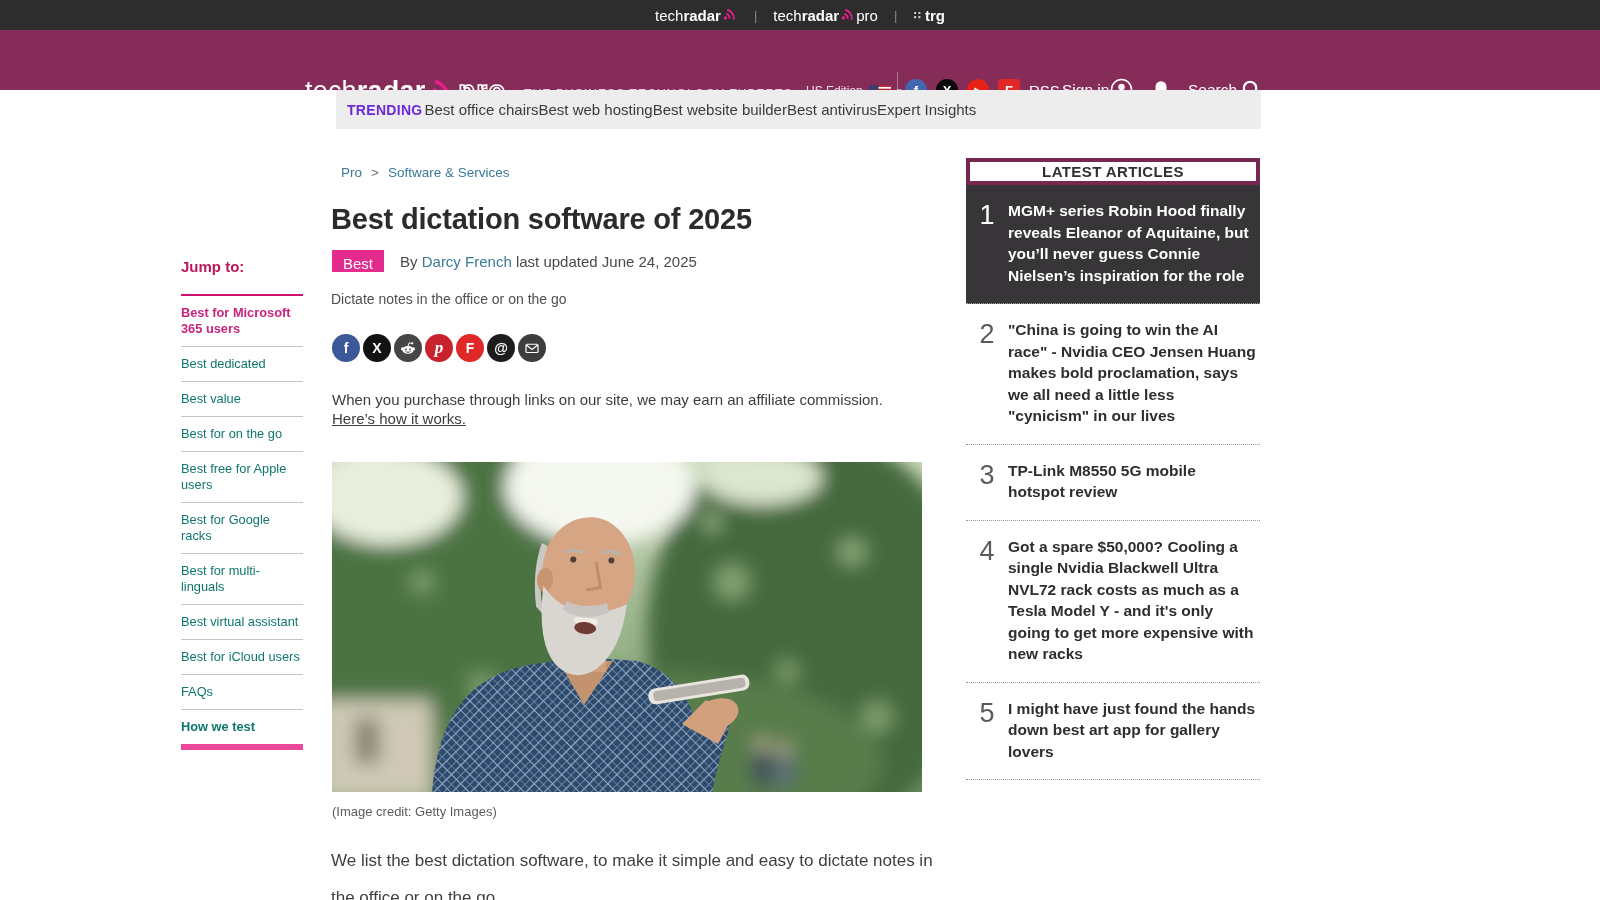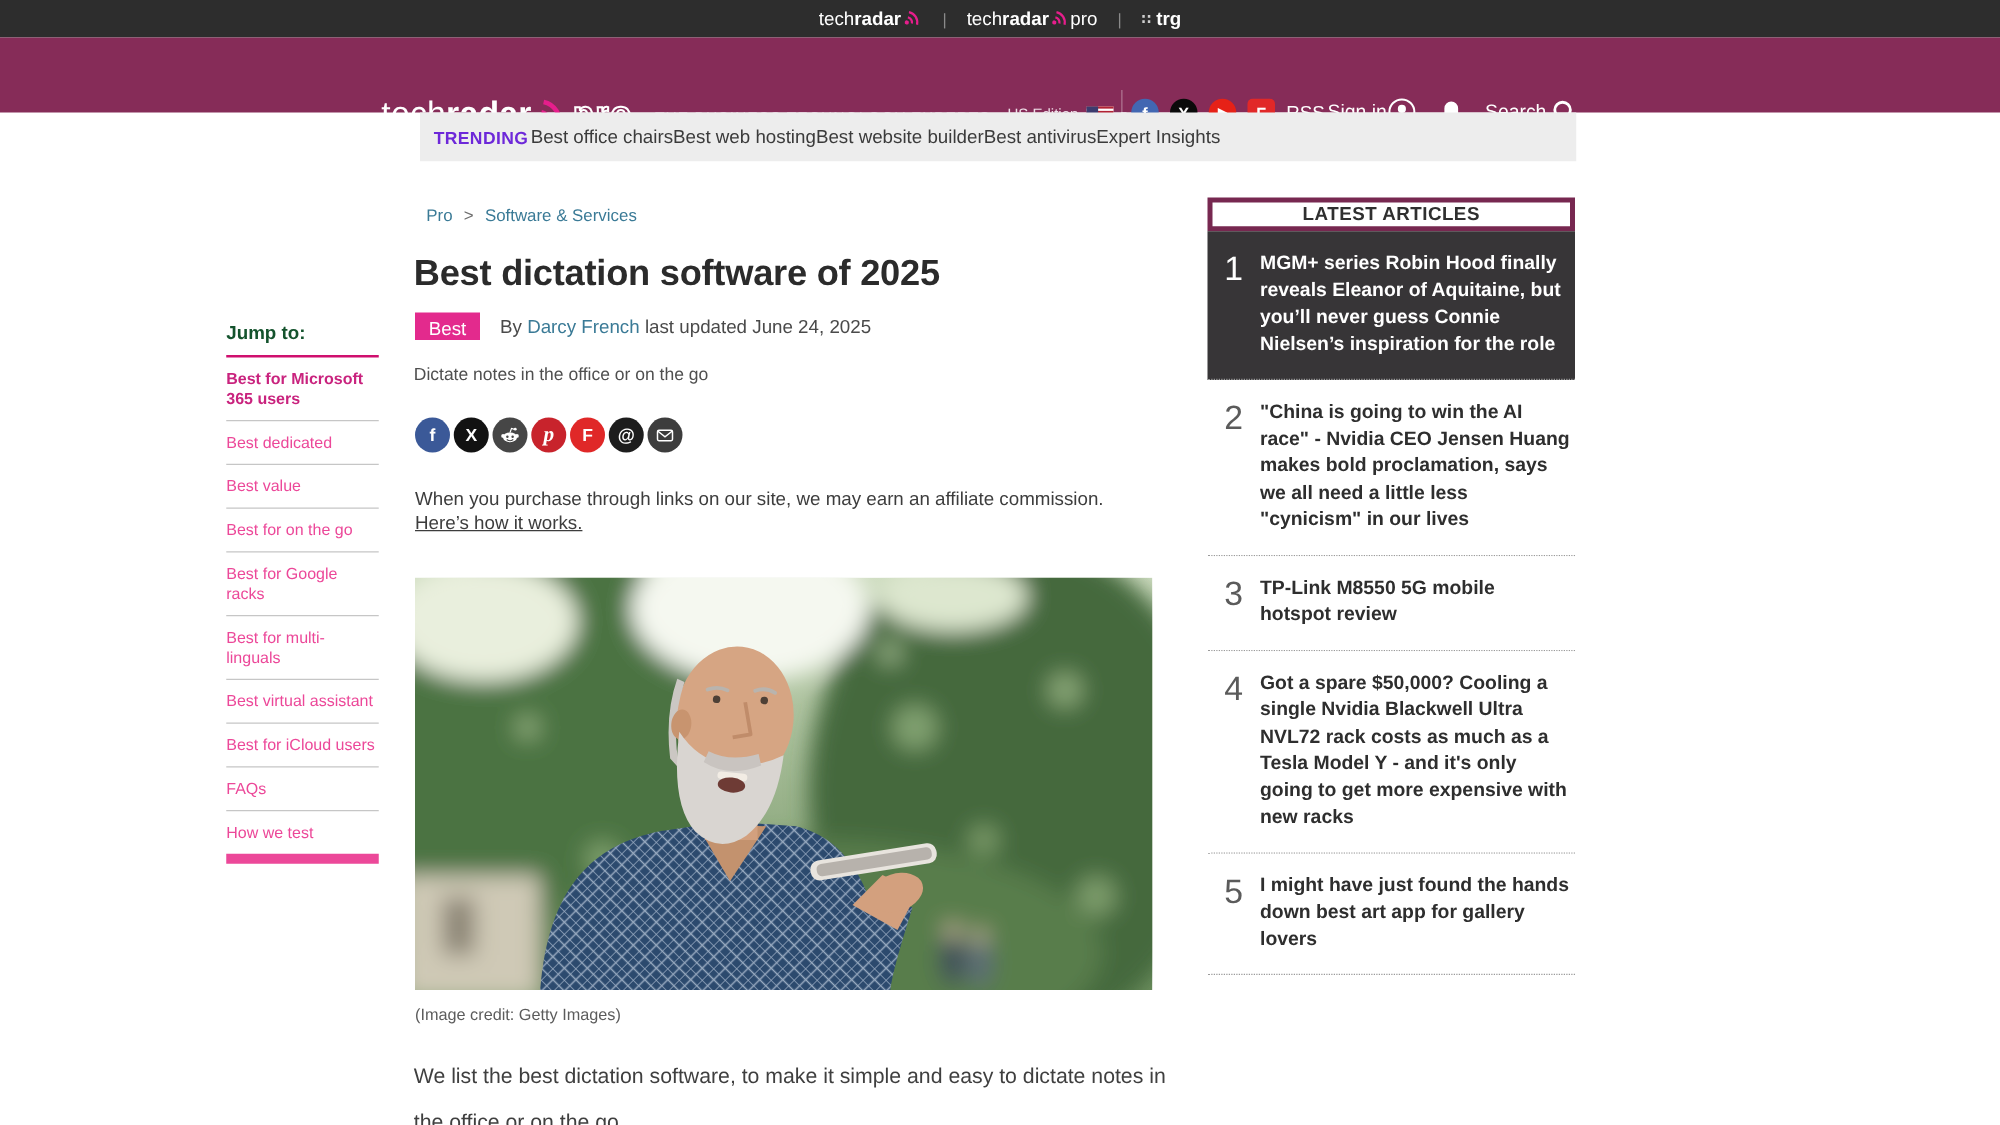--- a/index.html
+++ b/index.html
@@ -62,25 +62,25 @@
   
   .disclaimer { position:absolute; left:332px; top:390px; width:580px; font-size:15px; color:#3d3d3d; line-height:19px; }
   .disc-link { text-decoration:underline; cursor:pointer; }
   .hero { position:absolute; left:332px; top:462px; width:590px; height:330px; overflow:hidden; }
   .caption { position:absolute; left:332px; top:804px; font-size:13px; color:#5c5c5c; }
   .bodytext { position:absolute; left:331px; top:851px; width:640px; font-size:17px; color:#3f3f3f; }
   .bodytext .line2 { margin-top:17px; }
 
   
   .jumpnav { position:absolute; left:181px; top:258px; width:122px; }
-  .jn-title { font-size:15px; font-weight:700; color:#14532d; padding-bottom:9px; border-bottom:2px solid #cf0f6e; }
-  .jn-item { font-size:12.8px; color:#ec4899; padding:9px 0; border-bottom:1px solid #c6c6c6;
+  .jn-title { font-size:15px; font-weight:700; color:#be185d; padding-bottom:19px; border-bottom:2px solid #cf0f6e; }
+  .jn-item { font-size:12.8px; color:#0f766e; padding:9px 0; border-bottom:1px solid #c6c6c6;
     line-height:16px; cursor:pointer; }
   .jn-item.active { color:#c9237e; font-weight:700; }
-  .jn-item:last-child { border-bottom:8px solid #ec4899; }
+  .jn-item:last-child { border-bottom:6px solid #ec4899;font-weight:bold; }
 
   
   .latest { position:absolute; left:966px; top:158px; width:294px; }
   .latest-header { border:4px solid #772850; background:#fff; height:27px; display:flex;
     align-items:center; justify-content:center; font-size:15px; font-weight:700; color:#2f2f2f; letter-spacing:.4px; }
   .l-item { display:flex; padding:15px 4px 17px 0; border-bottom:1px dotted #9a9a9a; background:#fff; cursor:pointer; }
   .l-item.dark { background:#373537; }
   .l-num { width:42px; flex:0 0 42px; text-align:center; font-size:27px; color:#5b5b5b; line-height:1; padding-top:2px; }
   .l-item.dark .l-num { color:#fff; }
   .l-head { flex:1; font-size:15.5px; font-weight:700; color:#2e2e2e; line-height:21.5px; }
@@ -307,20 +307,21 @@
   <div class="line2">the office or on the go.</div>
 </div>
 
 <div class="jumpnav">
   <div class="jn-title">Jump to:</div>
   <div id="jn-items">
       <div class="jn-item active">Best for Microsoft 365 users</div>
       <div class="jn-item">Best dedicated</div>
       <div class="jn-item">Best value</div>
       <div class="jn-item">Best for on the go</div>
+      <div class="jn-item">Best free for Apple users</div>
       <div class="jn-item">Best for Google racks</div>
       <div class="jn-item">Best for multi-linguals</div>
       <div class="jn-item">Best virtual assistant</div>
       <div class="jn-item">Best for iCloud users</div>
       <div class="jn-item">FAQs</div>
       <div class="jn-item">How we test</div>
     </div>
 </div>
 
 <div class="latest">

